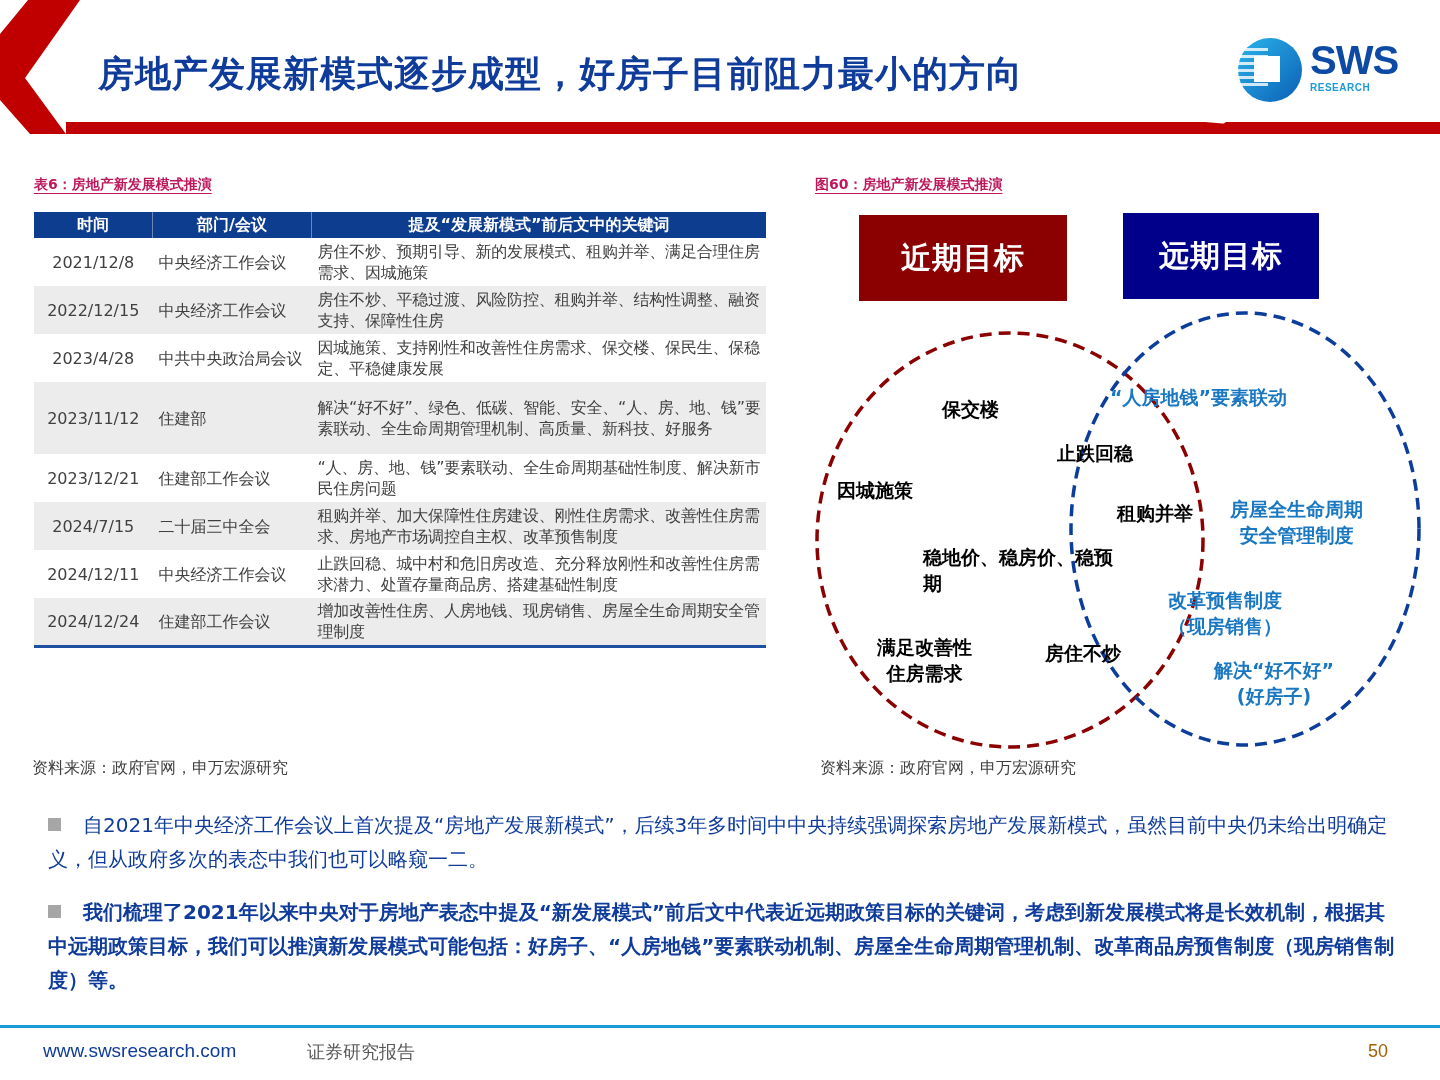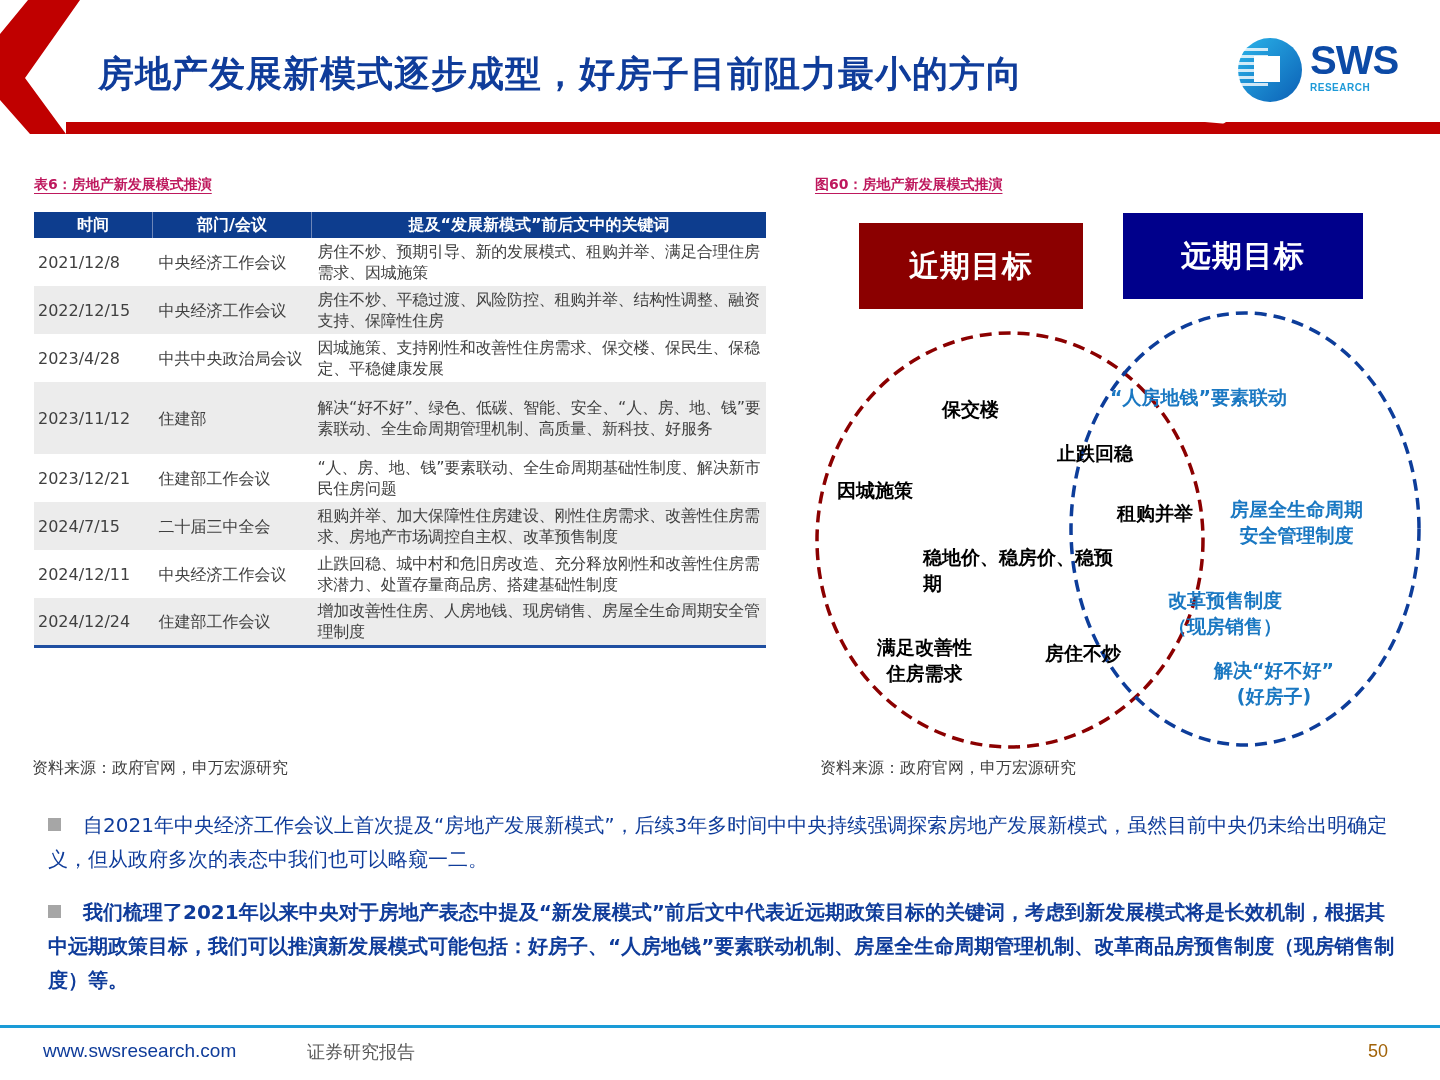--- a/index.html
+++ b/index.html
@@ -19,21 +19,21 @@
   
   .caption { position:absolute; font-weight:bold; font-size:14px; color:#be185d; text-decoration:underline;
              text-underline-offset:4px; white-space:nowrap; }
 
   
   .tbl { position:absolute; left:34px; top:212px; width:732px; border-collapse:collapse; font-size:16px; color:#404040; }
   .tbl th { background:#0d3d8e; color:#ffffff; font-weight:bold; height:26px; font-size:16px; padding:0;
             border-right:1px solid #6d86b8; }
   .tbl th:last-child { border-right:none; }
   .tbl td { padding:1px 4px; vertical-align:middle; line-height:21px; }
-  .tbl td.date { text-align:left; width:110px; white-space:nowrap; }
+  .tbl td.date { text-align:center; width:110px; white-space:nowrap; }
   .tbl td.dept { width:148px; padding-left:6px; }
   .tbl td.kw { padding-left:6px; letter-spacing:-0.2px; }
   .tbl tr.shade td { background:#ececec; }
   .tbl tr.last td { border-bottom:3px solid #1f4fa1; }
 
   .source { position:absolute; font-size:16px; color:#404040; white-space:nowrap; }
 
   
   .goal-box { position:absolute; color:#ffffff; font-weight:bold; font-size:30px; text-align:center;
               display:flex; align-items:center; justify-content:center; letter-spacing:1px; }
@@ -132,24 +132,24 @@
       <td class="date">2024/12/24</td>
       <td class="dept">住建部工作会议</td>
       <td class="kw">增加改善性住房、人房地钱、现房销售、房屋全生命周期安全管理制度</td>
     </tr>
   </tbody>
 </table>
 <div class="source" style="left:32px; top:758px;">资料来源：政府官网，申万宏源研究</div>
 
 <div class="caption" style="left:815px; top:176px;">图60：房地产新发展模式推演</div>
 
-<div class="goal-box" style="left:859px; top:215px; width:224px; height:86px; background:#8b0000;margin-top:8px;">
+<div class="goal-box" style="left:859px; top:215px; width:208px; height:86px; background:#8b0000;">
   <span>近期目标</span>
 </div>
-<div class="goal-box" style="left:1123px; top:213px; width:240px; height:86px; background:#00008b;">
+<div class="goal-box" style="left:1123px; top:213px; width:196px; height:86px; background:#00008b;">
   <span>远期目标</span>
 </div>
 
 <svg class="venn-svg" viewBox="0 0 640 460">
   <ellipse cx="210" cy="240" rx="193" ry="207" fill="none" stroke="#8b0000" stroke-width="3.5" stroke-dasharray="12,7"></ellipse>
   <ellipse cx="445" cy="229" rx="174" ry="216" fill="none" stroke="#0d3d9a" stroke-width="3.5" stroke-dasharray="12,7"></ellipse>
 </svg>
 
 <div class="vlabel" style="left:942px; top:396px;">保交楼</div>
 <div class="vlabel" style="left:837px; top:477px;">因城施策</div>

